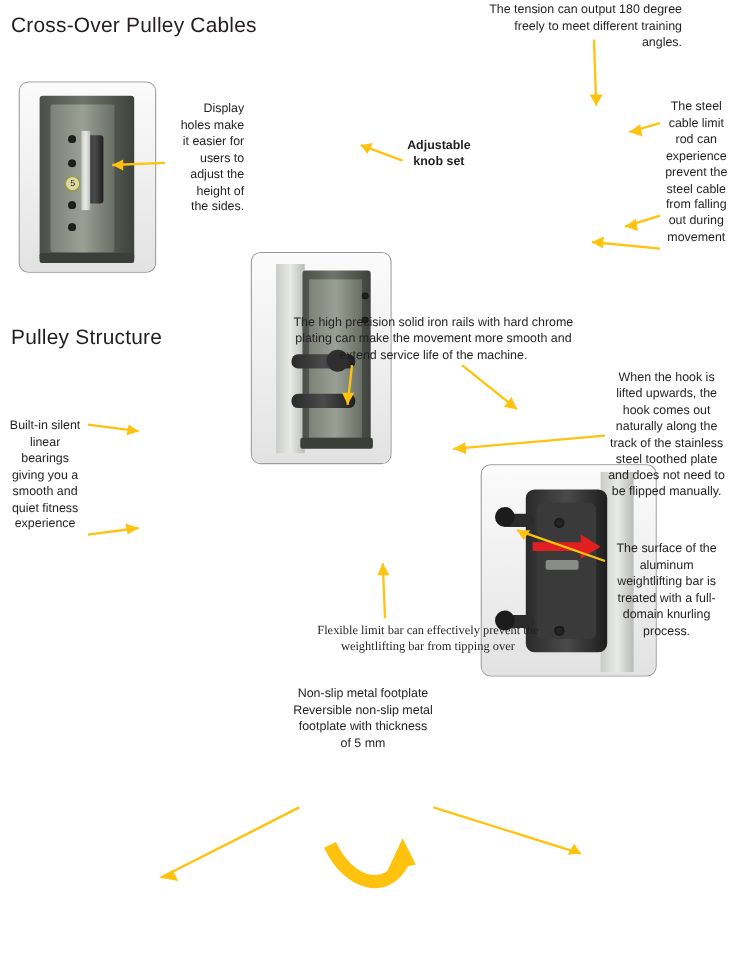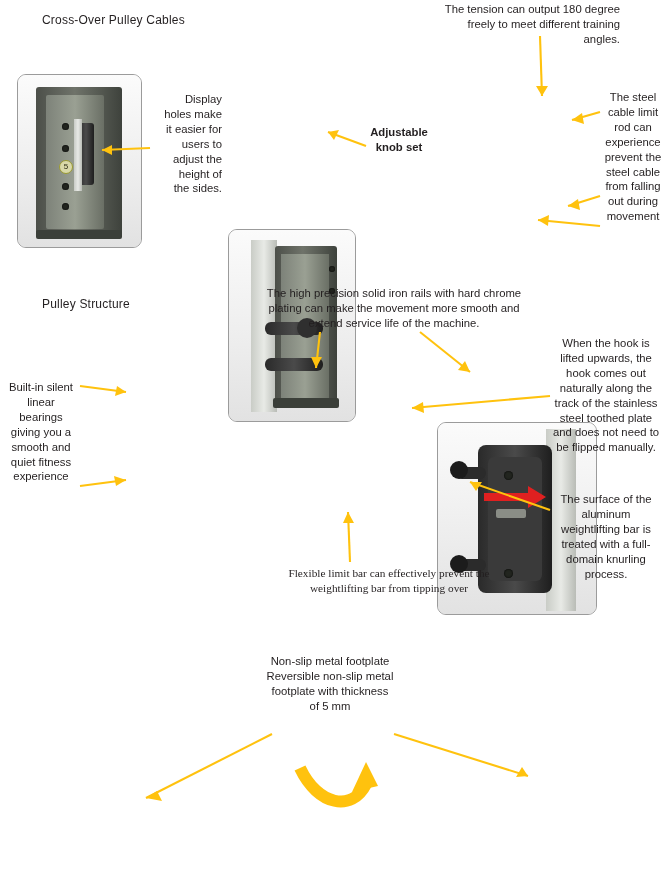--- a/index.html
+++ b/index.html
@@ -12,25 +12,24 @@
     position: relative;
     font-family: "Liberation Sans", sans-serif;
     color: #231f20;
     overflow: hidden;
   }
   .page { position: relative; width: 668px; height: 879px; }
 
   .abs { position: absolute; }
 
   .section-title {
-    font-size: 12px;
+    font-size: 19px;
     color: #231f20;
     letter-spacing: 0.2px;
     white-space: nowrap;
-    margin-left: 32px;
   }
 
   .caption {
     font-size: 11.3px;
     line-height: 1.32;
     color: #231f20;
     text-align: center;
   }
 
   
@@ -180,21 +179,21 @@
     <path d="M550,396 L412,408" stroke="#FFC20E" stroke-width="2.1" fill="none"></path>
     <polygon points="412,408 423,402 424,413" fill="#FFC20E"></polygon>
 
     <path d="M550,510 L470,482" stroke="#FFC20E" stroke-width="2.1" fill="none"></path>
     <polygon points="470,482 482,482 476,491" fill="#FFC20E"></polygon>
 
     <path d="M350,562 L348,512" stroke="#FFC20E" stroke-width="2.1" fill="none"></path>
     <polygon points="348,512 343,523 354,523" fill="#FFC20E"></polygon>
   </svg>
 
-  <div class="abs caption" style="left:266px; top:654px; width:128px;">Non-slip metal footplate Reversible non-slip metal footplate with thickness of 5 mm</div>
+  <div class="abs caption" style="left:266px; top:624px; width:128px;">Non-slip metal footplate Reversible non-slip metal footplate with thickness of 5 mm</div>
 
   <svg class="abs arrow-layer" style="left:0; top:0;" width="668" height="879">
     <path d="M272,734 L146,798" stroke="#FFC20E" stroke-width="2.1" fill="none"></path>
     <polygon points="146,798 157,791 162,801" fill="#FFC20E"></polygon>
     <path d="M394,734 L528,776" stroke="#FFC20E" stroke-width="2.1" fill="none"></path>
     <polygon points="528,776 516,777 522,767" fill="#FFC20E"></polygon>
 
     <path d="M300,768 C318,806 352,812 366,784" stroke="#FFC20E" stroke-width="12" fill="none" stroke-linecap="butt"></path>
     <polygon points="352,792 378,786 366,762" fill="#FFC20E"></polygon>
   </svg>

